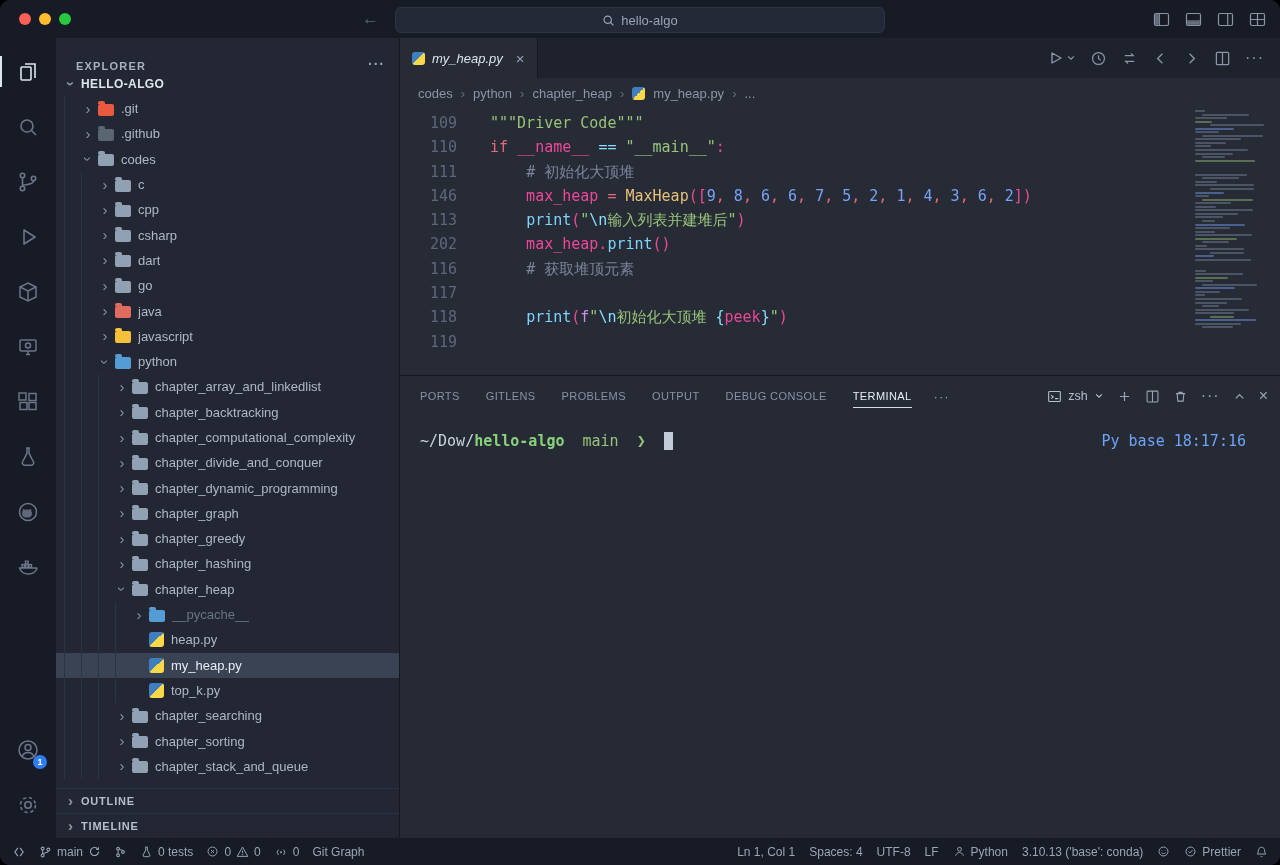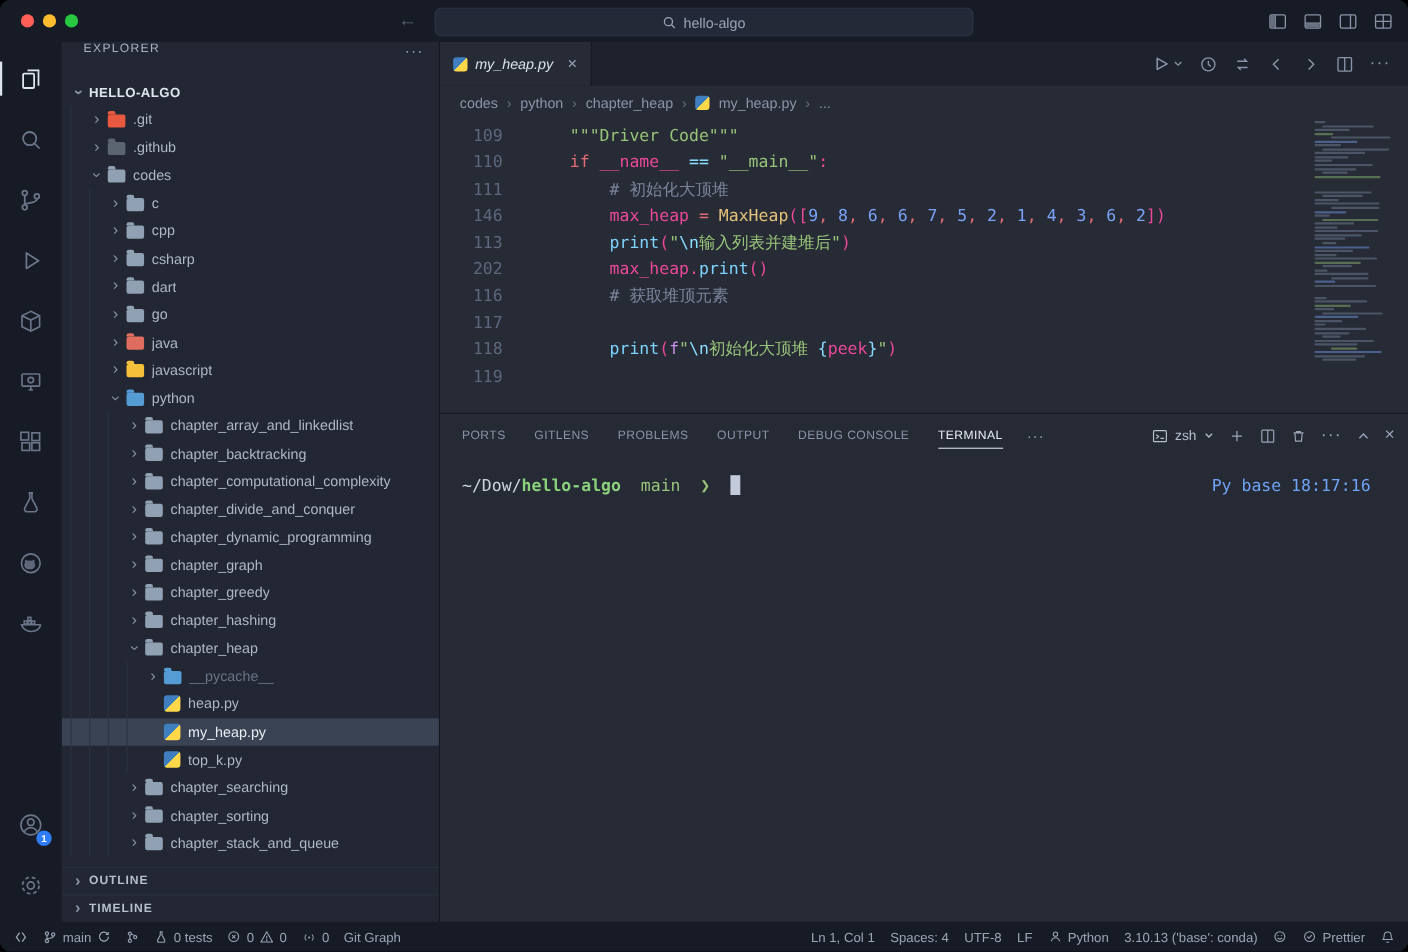--- a/index.html
+++ b/index.html
@@ -22,22 +22,22 @@
   
   .activitybar{width:56px;background:#171b26;flex:none;display:flex;flex-direction:column;align-items:stretch;padding-top:6px;position:relative;}
   .aslot{height:55px;display:flex;align-items:center;justify-content:center;color:#6b7689;position:relative;}
   .aslot.active{color:#dfe5ee;}
   .aslot.active::before{content:'';position:absolute;left:0;top:12px;bottom:12px;width:2px;background:#dfe5ee;}
   .ab-bottom{position:absolute;bottom:6px;left:0;right:0;display:flex;flex-direction:column;}
   .badge{position:absolute;right:9px;bottom:8px;background:#2f7df6;color:#fff;font-size:9px;width:14px;height:14px;
     border-radius:50%;display:flex;align-items:center;justify-content:center;font-weight:bold;}
   
   .sidebar{width:343px;background:#222733;flex:none;display:flex;flex-direction:column;min-height:0;border-right:1px solid #141821;}
-  .sb-header{height:34px;flex:none;display:flex;align-items:flex-start;padding:0 14px 0 20px;font-size:11px;
-    letter-spacing:1.2px;color:#a8b1c0;}
+  .sb-header{height:34px;flex:none;display:flex;align-items:flex-end;padding:0 14px 0 20px;font-size:11px;
+    letter-spacing:1.2px;color:#a8b1c0;font-weight:bold;}
   .sb-header .more{margin-left:auto;color:#9aa4b6;font-size:14px;letter-spacing:1px;}
   .sb-root{height:24px;flex:none;display:flex;align-items:center;padding-left:8px;font-size:12px;font-weight:bold;
     letter-spacing:.4px;color:#dfe5ee;}
   .tree{flex:1;min-height:0;overflow:hidden;}
   .trow{display:flex;align-items:center;height:25.3px;padding-left:8px;font-size:13px;color:#aeb7c6;white-space:nowrap;}
   .trow.sel{background:#3a4353;color:#e8edf4;}
   .trow.dim .tlabel{color:#6a7486;}
   .indent{width:16px;height:100%;flex:none;border-left:1px solid #2c3342;}
   .chev{width:14px;flex:none;display:inline-block;color:#8b95a7;font-size:15px;line-height:14px;text-align:center;margin-right:3px;}
   .chev.open{transform:rotate(90deg);}
@@ -53,21 +53,21 @@
   .tab{background:#262b36;display:flex;align-items:center;gap:7px;padding:0 12px;font-size:13px;font-style:italic;
     color:#dbe2ec;border-right:1px solid #141821;}
   .tab .closex{color:#9aa4b6;font-size:15px;margin-left:6px;font-style:normal;}
   .tab-actions{margin-left:auto;display:flex;align-items:center;gap:14px;padding-right:16px;color:#8b95a7;}
   .breadcrumbs{height:30px;flex:none;background:#262b36;display:flex;align-items:center;gap:8px;padding-left:18px;
     font-size:13px;color:#8b95a7;}
   .bc-sep{color:#646e80;}
   .bc-py{width:13px;height:13px;border-radius:3px;background:linear-gradient(135deg,#3f7fc0 50%,#ffd84a 50%);}
   .codewrap{height:267px;flex:none;background:#262b36;position:relative;overflow:hidden;}
   .code-lines{font-family:"DejaVu Sans Mono","Liberation Mono",monospace;font-size:15px;line-height:24.3px;padding-top:3px;}
-  .code-line{display:flex;height:24.3px;gap:28px;}
+  .code-line{display:flex;height:24.3px;}
   .ln{width:57px;flex:none;text-align:right;color:#5d677c;}
   .lt{padding-left:33px;white-space:pre;}
   .tok-s{color:#98c379}.tok-e{color:#89ddff}.tok-k{color:#e06c75}.tok-o{color:#e06c75}.tok-q{color:#89ddff}
   .tok-n{color:#7aa2f7}.tok-f{color:#7dd3fc}.tok-c{color:#e5c07b}.tok-m{color:#7b849b}.tok-t{color:#ec4899}
   .tok-b{color:#89ddff}.tok-p{color:#c792ea}
   .minimap{position:absolute;top:0;right:10px;width:78px;padding-top:2px;}
   .mml{height:2px;margin-bottom:1.55px;background:rgba(140,155,180,.38);border-radius:1px;}
   .mml.g{background:rgba(152,195,121,.45);} .mml.b{background:rgba(122,162,247,.45);}
   
   .panel{flex:1;min-height:0;background:#252a35;border-top:1px solid #11151e;display:flex;flex-direction:column;}

